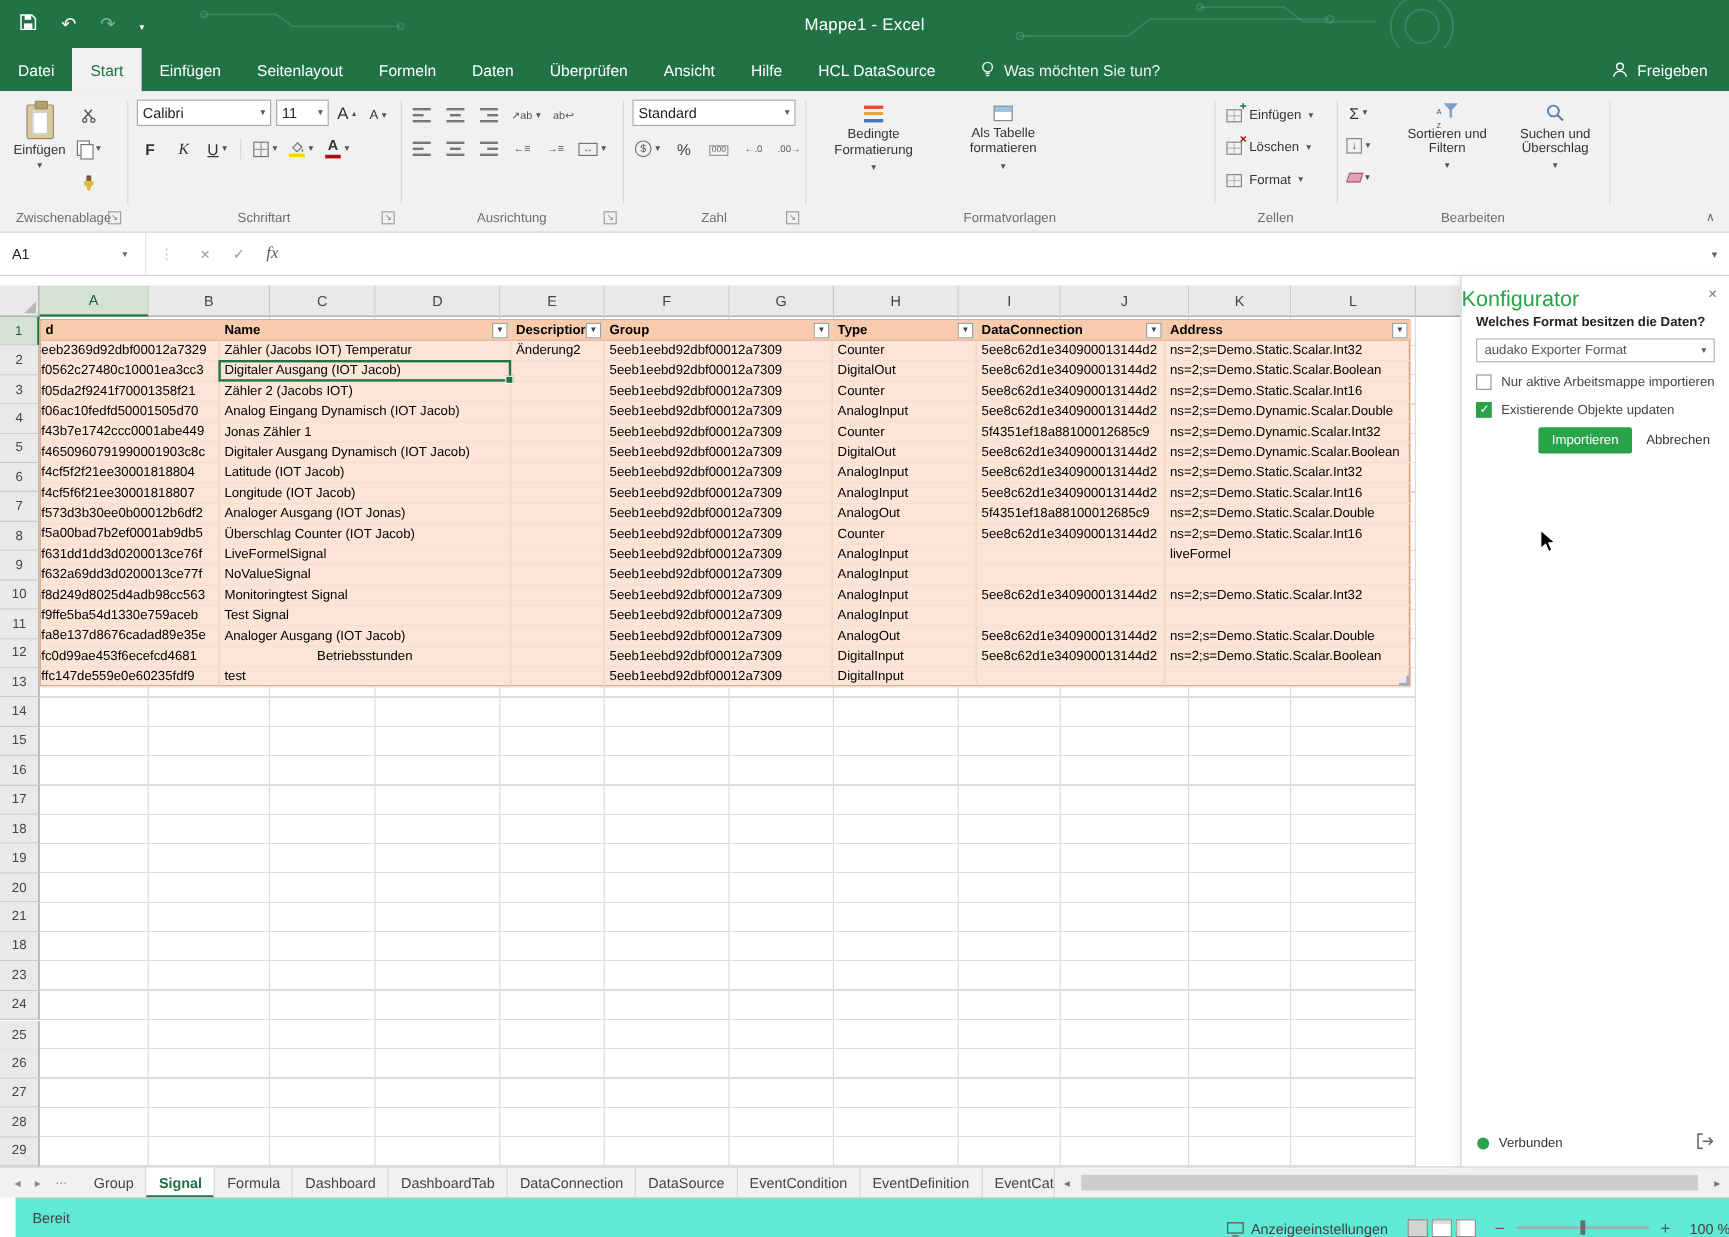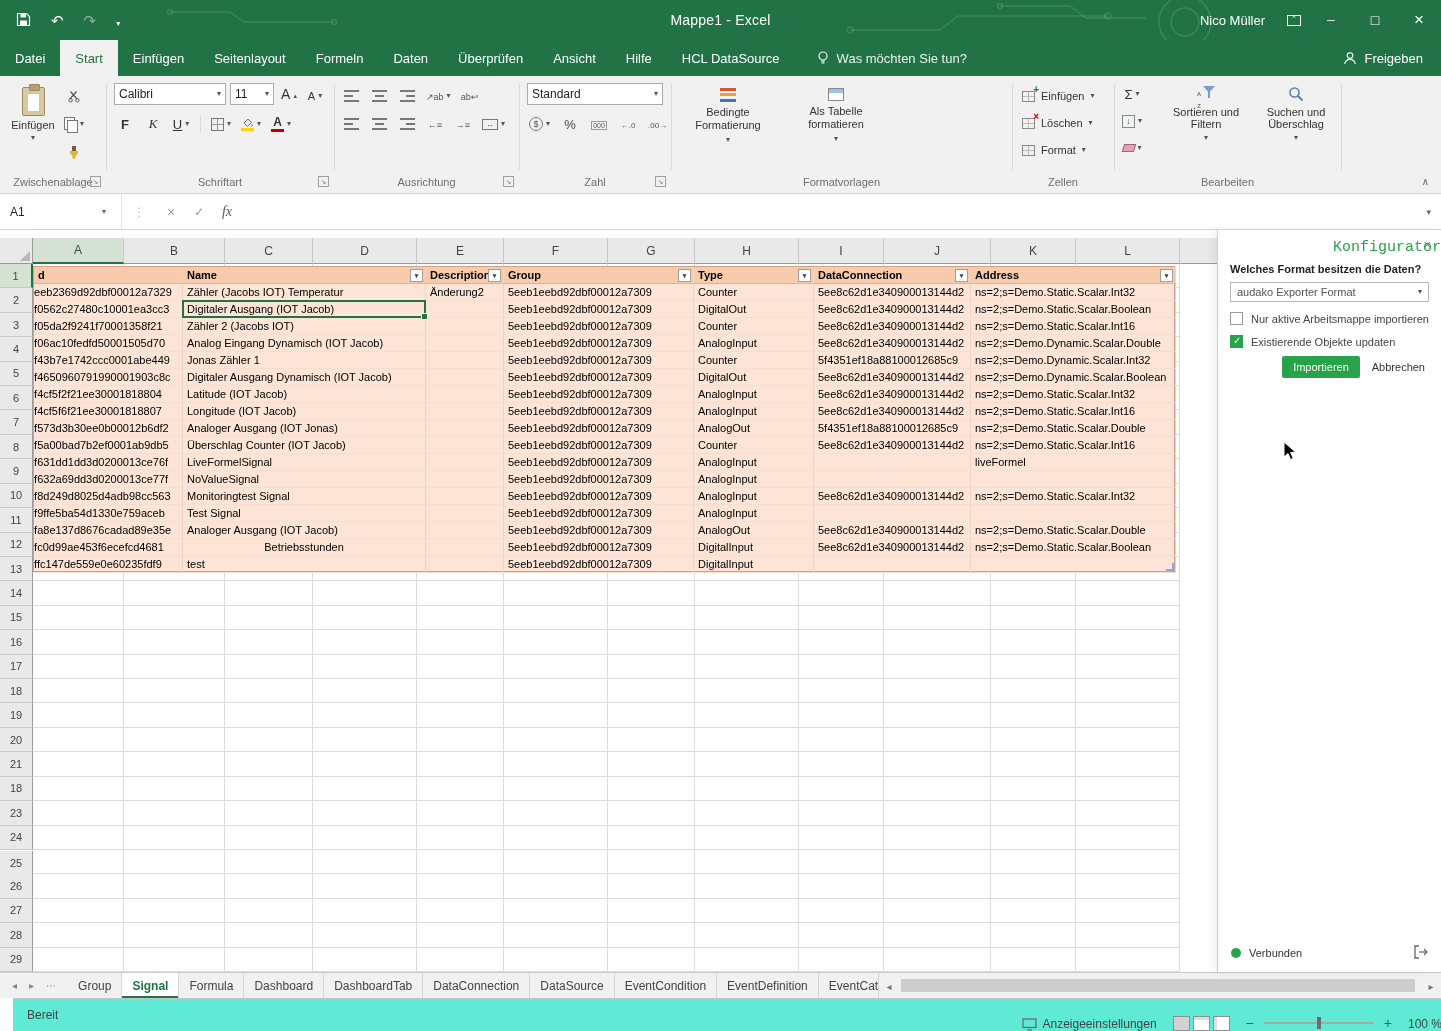--- a/index.html
+++ b/index.html
@@ -151,21 +151,21 @@
 .tcell.th{font-weight:bold;background:#f8cbad;border-bottom:1px solid #e5b394;display:flex;align-items:center;}
 .tcell.idc{padding-left:1px;text-indent:-7px;}
 .tht{overflow:hidden;white-space:nowrap;}
 .filter-btn{position:absolute;right:2px;top:2px;width:13px;height:13px;background:#fff;border:1px solid #9e9e9e;color:#444;font-size:7px;text-align:center;line-height:11px;}
 .filter-btn::after{content:"▾";}
 .cellsel{position:absolute;border:2px solid #217346;z-index:3;}
 .cellsel::after{content:"";position:absolute;right:-4px;bottom:-4px;width:5px;height:5px;background:#217346;border:1px solid #fff;}
 
 
 .panel{position:absolute;left:1217px;top:230px;width:224px;height:742px;background:#fff;border-left:1px solid #cfcfcf;box-shadow:-4px 0 8px rgba(0,0,0,.06);z-index:5;font-size:11px;color:#333;}
-.panel-title{position:absolute;top:9px;left:0;right:0;text-align:right;color:#28a34a;font-size:15px;font-family:Liberation Mono, monospace;}
+.panel-title{position:absolute;top:9px;left:0;right:0;text-align:left;color:#28a34a;font-size:18px;}
 .panel-close{position:absolute;top:7px;right:10px;color:#777;font-size:13px;}
 .panel-close::after{content:"×";}
 .panel-q{position:absolute;top:33px;left:12px;right:12px;font-weight:bold;color:#222;}
 .panel-select{position:absolute;top:52px;left:12px;width:199px;height:20px;border:1px solid #b5b5b5;background:#fff;color:#555;display:flex;align-items:center;padding:0 6px;}
 .panel-select .cv{margin-left:auto;}
 .cbrow{position:absolute;left:12px;display:flex;align-items:center;gap:8px;color:#444;}
 .cb{width:13px;height:13px;border:1px solid #9a9a9a;background:#fff;flex:0 0 auto;position:relative;}
 .cb.checked{background:#28a34a;border-color:#28a34a;}
 .cb.checked::after{content:"✓";position:absolute;left:2px;top:-1px;color:#fff;font-size:10px;}
 .panel-btns{position:absolute;top:126px;right:12px;display:flex;align-items:center;gap:8px;}
@@ -235,29 +235,20 @@
           <path d="M1.5 1.5 h9 l3 3 v9 h-12 z" fill="none" stroke="#fff" stroke-width="1.2"></path>
           <rect x="4" y="8.5" width="7" height="4.5" fill="#fff"></rect>
           <rect x="4.5" y="1.5" width="5.5" height="4" fill="#fff"></rect>
         </svg>
       </span>
       <span class="tbi gi-undo"></span>
       <span class="tbi gi-redo dim"></span>
       <span class="tbi gi-qatmore"></span>
     </div>
     <div class="win-title">Mappe1  -  Excel</div>
-    <div class="tb-right">
-      <span class="user">Nico Müller</span>
-      <span class="ribopt">
-          <span class="box">⌃</span>
-        </span>
-      <span class="winbtn gi-min"></span>
-      <span class="winbtn gi-max"></span>
-      <span class="winbtn gi-close"></span>
-    </div>
   </div>
 
   <div class="ribbon-tabs">
     <div class="rtab-list">
         <div class="rtab">Datei</div>
         <div class="rtab active">Start</div>
         <div class="rtab">Einfügen</div>
         <div class="rtab">Seitenlayout</div>
         <div class="rtab">Formeln</div>
         <div class="rtab">Daten</div>

